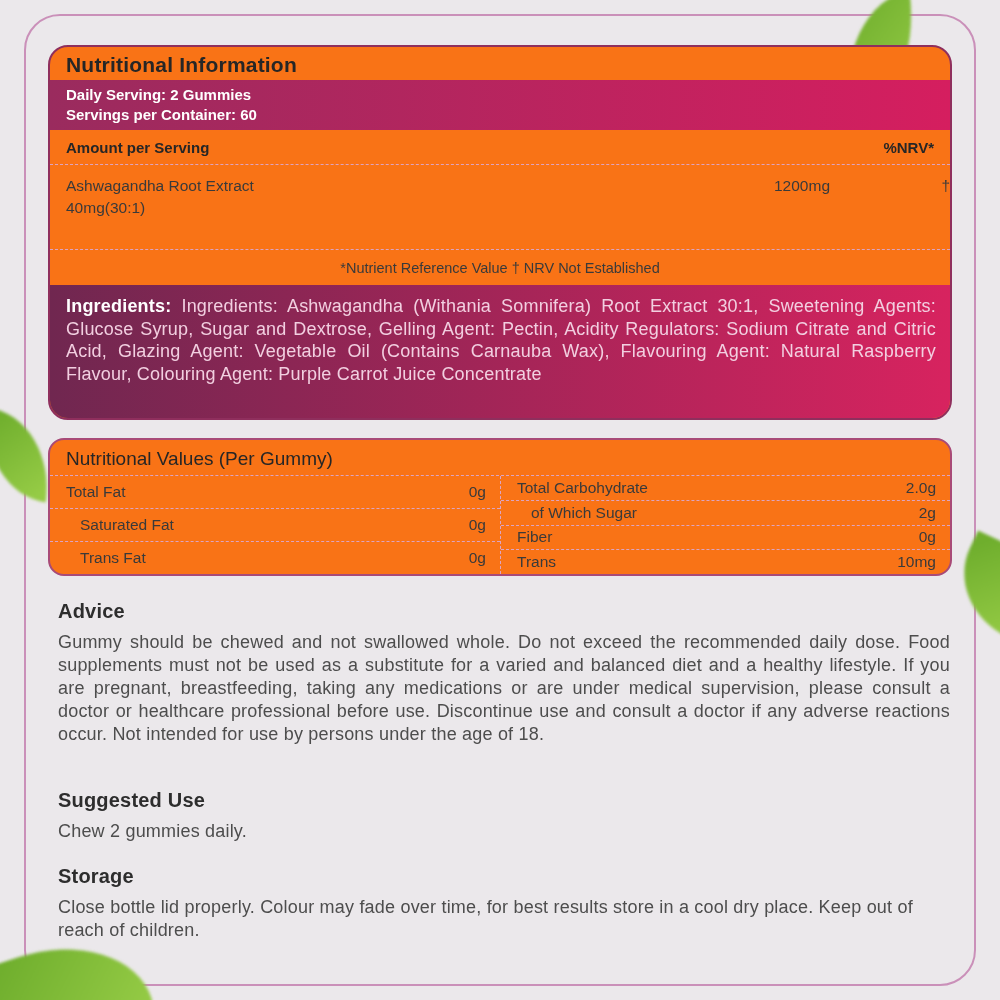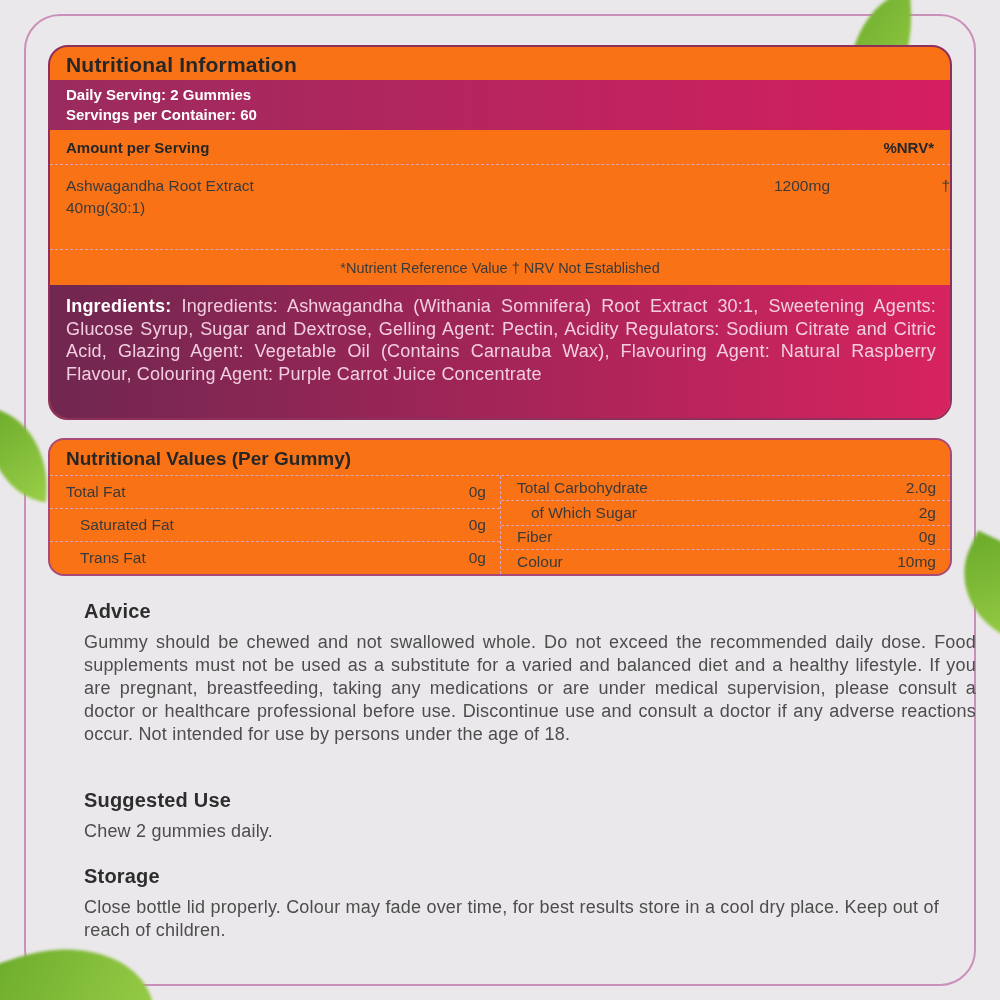--- a/index.html
+++ b/index.html
@@ -104,39 +104,39 @@
   
   .card2 {
     top: 438px; height: 138px;
     border-radius: 16px;
     border-color: #a84a77;
     display: flex; flex-direction: column;
   }
   .card2-title {
     height: 36px;
     padding: 8px 0 0 16px;
-    font-size: 19px; font-weight: bold; color: #262626;
+    font-size: 19px; font-weight: normal; color: #262626;
     border-bottom: 1.5px dashed #dca4c3;
   }
   .nv-table { flex: 1; display: flex; }
   .nv-col { width: 50%; display: flex; flex-direction: column; }
   .nv-col-right { border-left: 1.5px dashed #dca4c3; }
   .nv-row {
     flex: 1;
     display: flex; justify-content: space-between; align-items: center;
     padding: 0 14px 0 16px;
     font-size: 15.5px; color: #3a3a3a;
     border-bottom: 1.5px dashed #dca4c3;
   }
   .nv-row:last-child { border-bottom: none; }
   .nv-row.indent { padding-left: 30px; }
   
   .text-section {
     position: absolute;
-    left: 58px; width: 892px; margin-left: 26px;
+    left: 58px; width: 892px;
   }
   .section-heading {
     font-size: 20px; font-weight: bold; color: #2d2d2d;
     margin-bottom: 8px;
     letter-spacing: 0.2px;
   }
   .section-body {
     font-size: 18px; line-height: 23px; color: #4d4d4d;
     letter-spacing: 0.2px;
   }
@@ -208,21 +208,21 @@
       </div>
       <div class="nv-row indent">
         <span>of Which Sugar</span>
         <span>2g</span>
       </div>
       <div class="nv-row">
         <span>Fiber</span>
         <span>0g</span>
       </div>
       <div class="nv-row">
-        <span>Colour</span>
+        <span>Trans</span>
         <span>10mg</span>
       </div>
     </div>
   </div>
 </section>
 
 <section class="text-section advice-section">
   <div class="section-heading">Advice</div>
   <div class="section-body">Gummy should be chewed and not swallowed whole. Do not exceed the recommended daily dose. Food supplements must not be used as a substitute for a varied and balanced diet and a healthy lifestyle. If you are pregnant, breastfeeding, taking any medications or are under medical supervision, please consult a doctor or healthcare professional before use. Discontinue use and consult a doctor if any adverse reactions occur. Not intended for use by persons under the age of 18.</div>
 </section>

